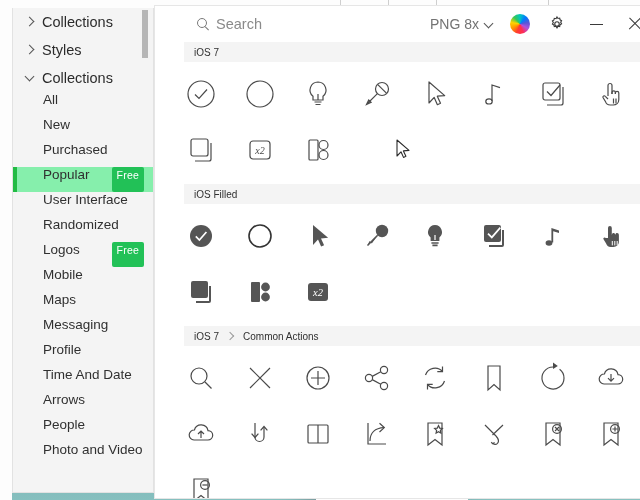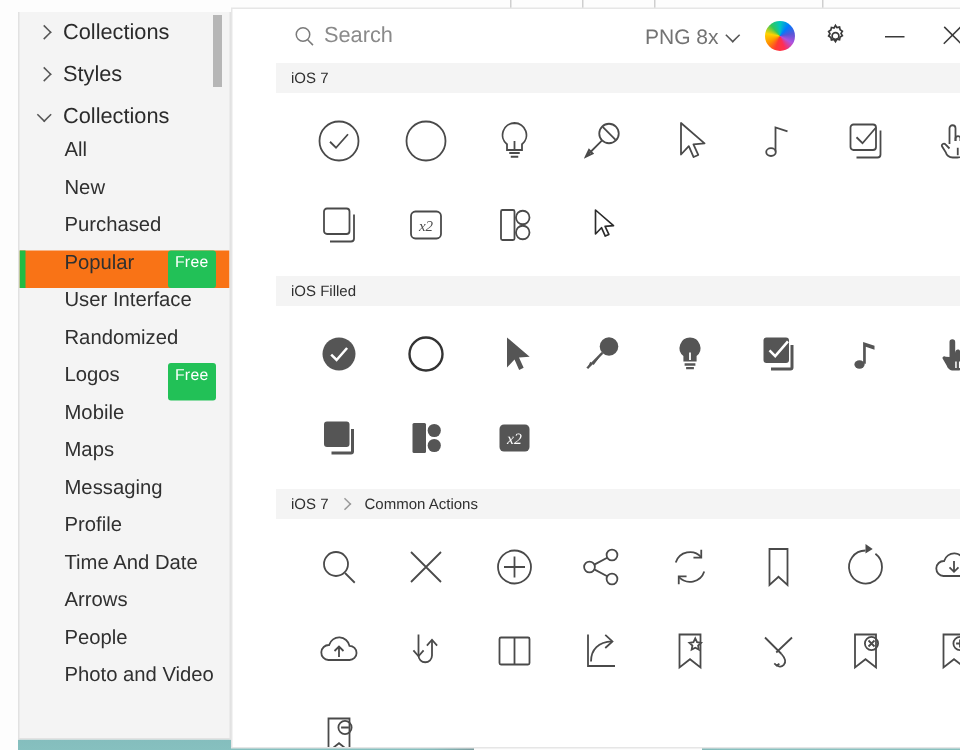--- a/index.html
+++ b/index.html
@@ -48,21 +48,21 @@
   .chev::before{
     content:"";position:absolute;left:1px;top:1px;width:6px;height:6px;
     border-right:1.4px solid #555;border-bottom:1.4px solid #555;
     transform:rotate(-45deg);
   }
   .chev.down::before{transform:rotate(45deg);left:1px;top:0px;}
   .side-item{
     position:relative;display:flex;
     height:25px;padding-left:30px;font-size:13.5px;color:#303030;
   }
-  .side-item.sel{background:#f97316;}
+  .side-item.sel{background:#86efac;}
   .side-item.sel::before{
     content:"";position:absolute;left:0;top:0;width:4px;height:100%;
     background:#22bb44;
   }
   .badge{
     margin-left:auto;margin-right:9px;
     background:#22c157;color:#fff;font-size:10.5px;line-height:1;
     padding:3px 5px 0;border-radius:2px;letter-spacing:.2px;
   }
   #side-scroll-track{position:absolute;right:2px;top:0;width:10px;height:100%;}
@@ -134,21 +134,21 @@
   .crumb-sep{
     width:8px;height:8px;position:relative;display:inline-block;margin:0 2px;
   }
   .crumb-sep::before{
     content:"";position:absolute;left:0;top:1px;width:5px;height:5px;
     border-right:1.2px solid #9a9a9a;border-bottom:1.2px solid #9a9a9a;
     transform:rotate(-45deg);
   }
   .grid{display:flex;flex-wrap:wrap;padding:4px 0 6px 0;}
   .cell{
-    width:58.6px;height:56px;display:flex;align-items:center;justify-content:flex-end;
+    width:58.6px;height:56px;display:flex;align-items:center;justify-content:flex-start;
   }
   .cell svg{display:block;}
 
   #cursor{position:absolute;left:396px;top:139px;width:16px;height:22px;pointer-events:none;}
 </style>
 </head>
 <body>
 
 <div id="desktop">
   <div class="blotch" style="left:470px;top:30px;width:120px;height:70px;background:#f4cf63;"></div>

